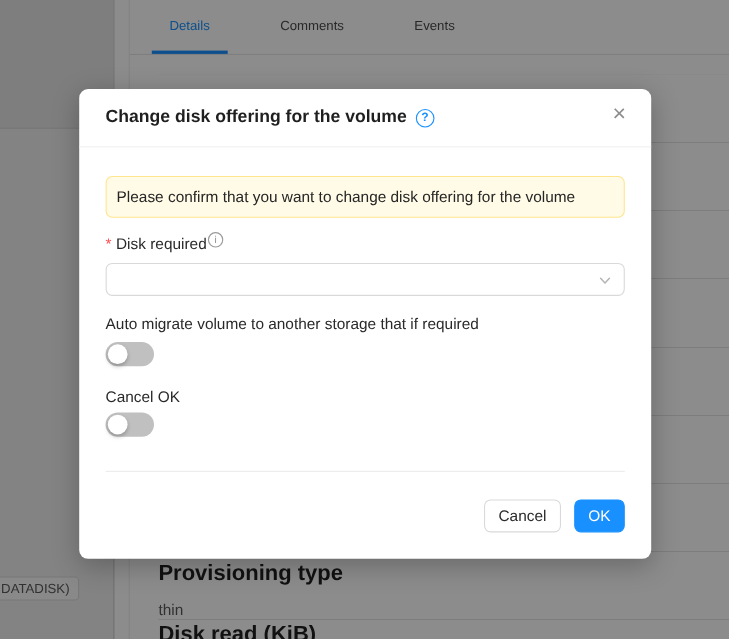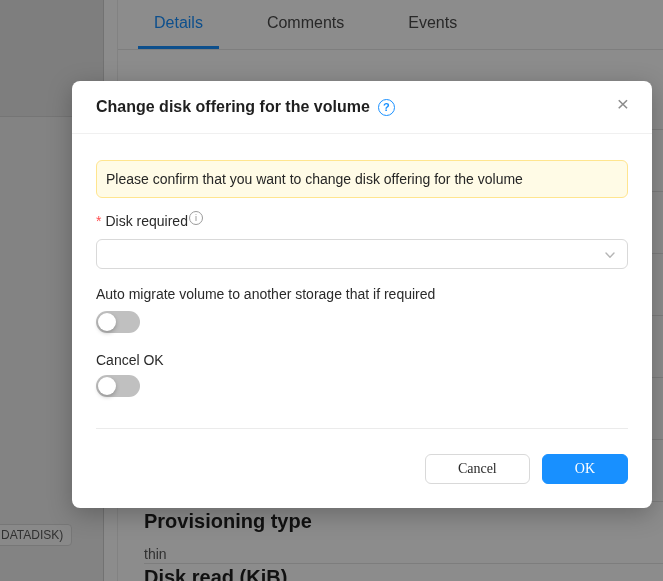--- a/index.html
+++ b/index.html
@@ -20,36 +20,36 @@
   .left-panel-top{height:117px;background:#e6e6e6;border-bottom:1px solid #d6d6d6;}
   .volume-tag{
     position:absolute;left:-8px;top:524px;z-index:2;height:22px;
     padding:2px 8px;background:#fafafa;border:1px solid #d9d9d9;border-radius:4px;
     font-size:12px;line-height:16px;color:#595959;white-space:nowrap;
   }
   .main{position:absolute;left:117px;top:0;right:0;bottom:0;background:#fff;border-left:1px solid #ededed;}
   .tabbar{height:50px;border-bottom:1px solid #e6e6e6;display:flex;align-items:stretch;padding-left:20px;}
   .tab{
     display:flex;align-items:center;padding:0 16px;margin-right:32px;
-    font-size:16px;color:#4a4a4a;border-bottom:3px solid transparent;cursor:pointer;
+    font-size:12px;color:#4a4a4a;border-bottom:3px solid transparent;cursor:pointer;
   }
   .tab.active{color:var(--accent);border-bottom-color:var(--accent);font-weight:500;}
   .row-dividers{
     position:absolute;left:26px;right:0;top:68px;bottom:0;
     background-image:repeating-linear-gradient(to bottom,transparent 0,transparent 61px,#e3e3e3 61px,#e3e3e3 62px);
   }
   .detail-row{position:absolute;left:26px;right:12px;}
   .detail-row .lbl{font-size:20px;font-weight:bold;color:#1f1f1f;line-height:18px;}
   .detail-row .val{font-size:14px;color:#595959;line-height:18px;margin-top:15px;}
   .detail-row.r1{top:512px;}
   .detail-row.r2{top:568px;}
   
   .overlay{position:absolute;inset:0;background:rgba(0,0,0,0.45);z-index:10;}
   .modal{
-    position:absolute;left:72px;top:81px;width:580px;z-index:20;background:#fff;
+    position:absolute;left:72px;top:81px;width:520px;z-index:20;background:#fff;
     border-radius:8px;box-shadow:0 6px 24px rgba(0,0,0,0.25);
   }
   .modal-header{position:relative;padding:15px 44px 15px 24px;border-bottom:1px solid #f0f0f0;display:flex;align-items:center;}
   .modal-title{font-size:16px;font-weight:600;line-height:22px;color:#1f1f1f;white-space:nowrap;}
   .help-icon{
     display:inline-flex;align-items:center;justify-content:center;margin-left:8px;
     width:17px;height:17px;border:1.5px solid var(--accent);border-radius:50%;
     font-size:11px;font-weight:bold;color:var(--accent);flex:none;cursor:pointer;
   }
   .modal-close{
@@ -81,22 +81,22 @@
   }
   .switch .knob{
     position:absolute;left:2px;top:2px;width:18px;height:18px;border-radius:50%;
     background:#fff;box-shadow:0 2px 4px rgba(0,0,0,0.25);
   }
   .switch.second{margin-top:4px;}
   .shrink-label{margin-top:16px;}
   .footer-divider{margin-top:31px;border-top:1px solid #ebebeb;height:0;}
   .modal-footer{padding-top:25px;display:flex;justify-content:flex-end;gap:12px;}
   .btn{
-    height:30px;padding:0 32px;border-radius:6px;font-size:14px;line-height:28px;
-    cursor:pointer;font-family:Liberation Serif, serif;
+    height:30px;padding:0 12px;border-radius:6px;font-size:14px;line-height:28px;
+    cursor:pointer;font-family:Liberation Sans, sans-serif;
   }
   .btn-default{background:#fff;border:1px solid #d9d9d9;color:#2a2a2a;}
   .btn-primary{background:var(--accent);border:1px solid var(--accent);color:#fff;font-weight:500;}
 </style>
 </head>
 <body>
 
 <div class="left-panel">
   <div class="left-panel-top"></div>
 </div>

